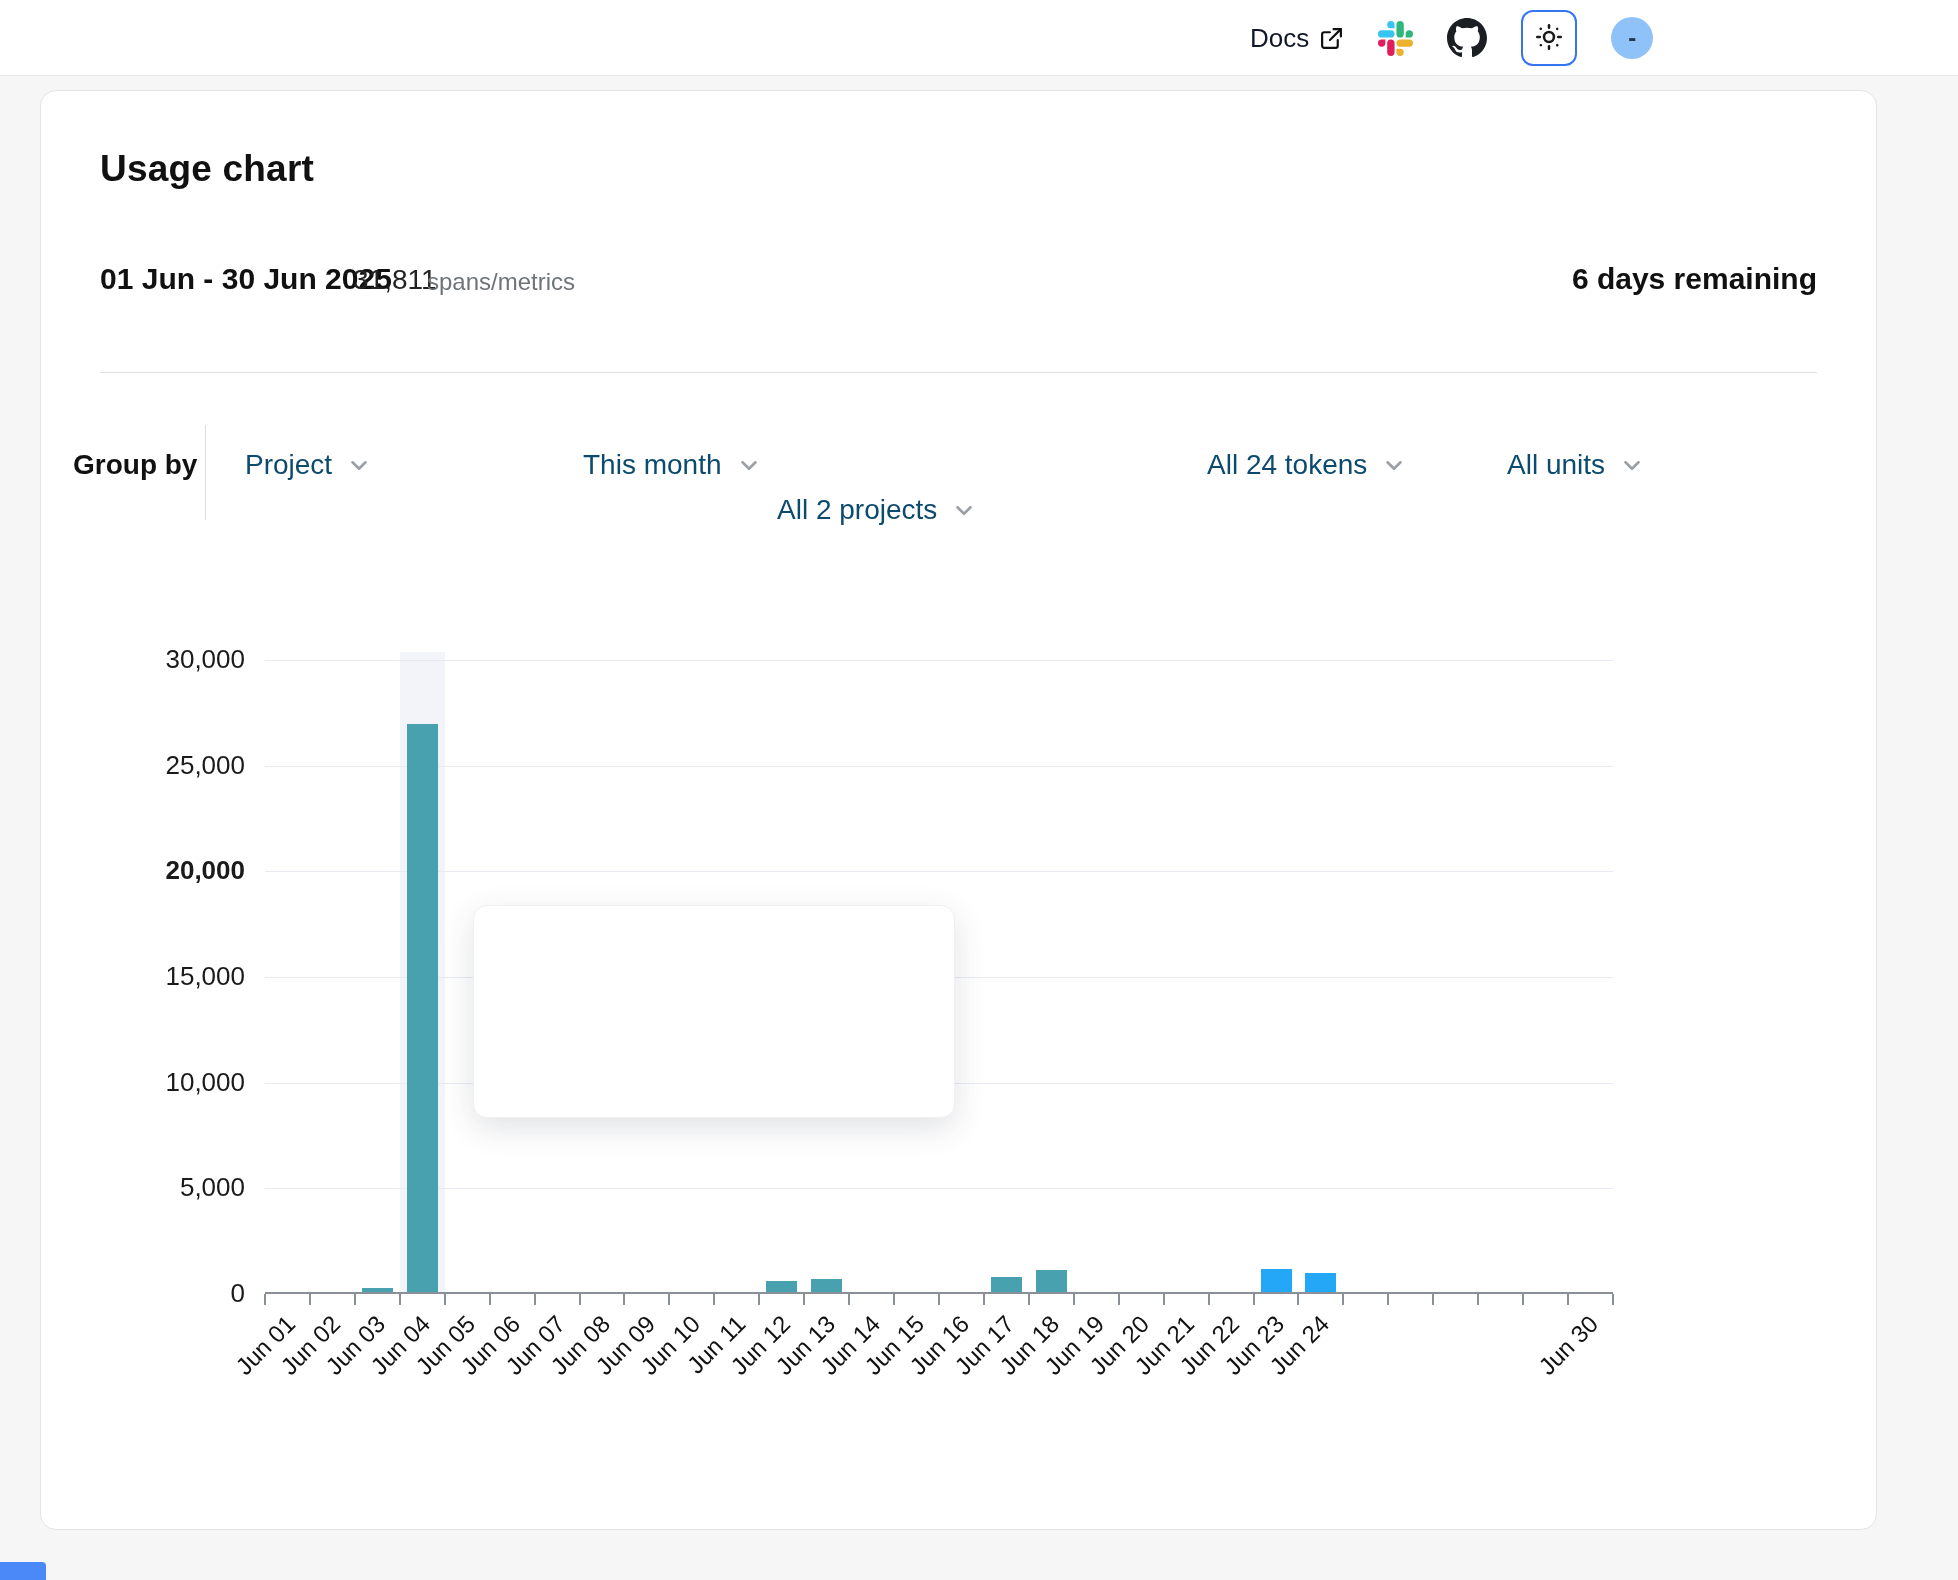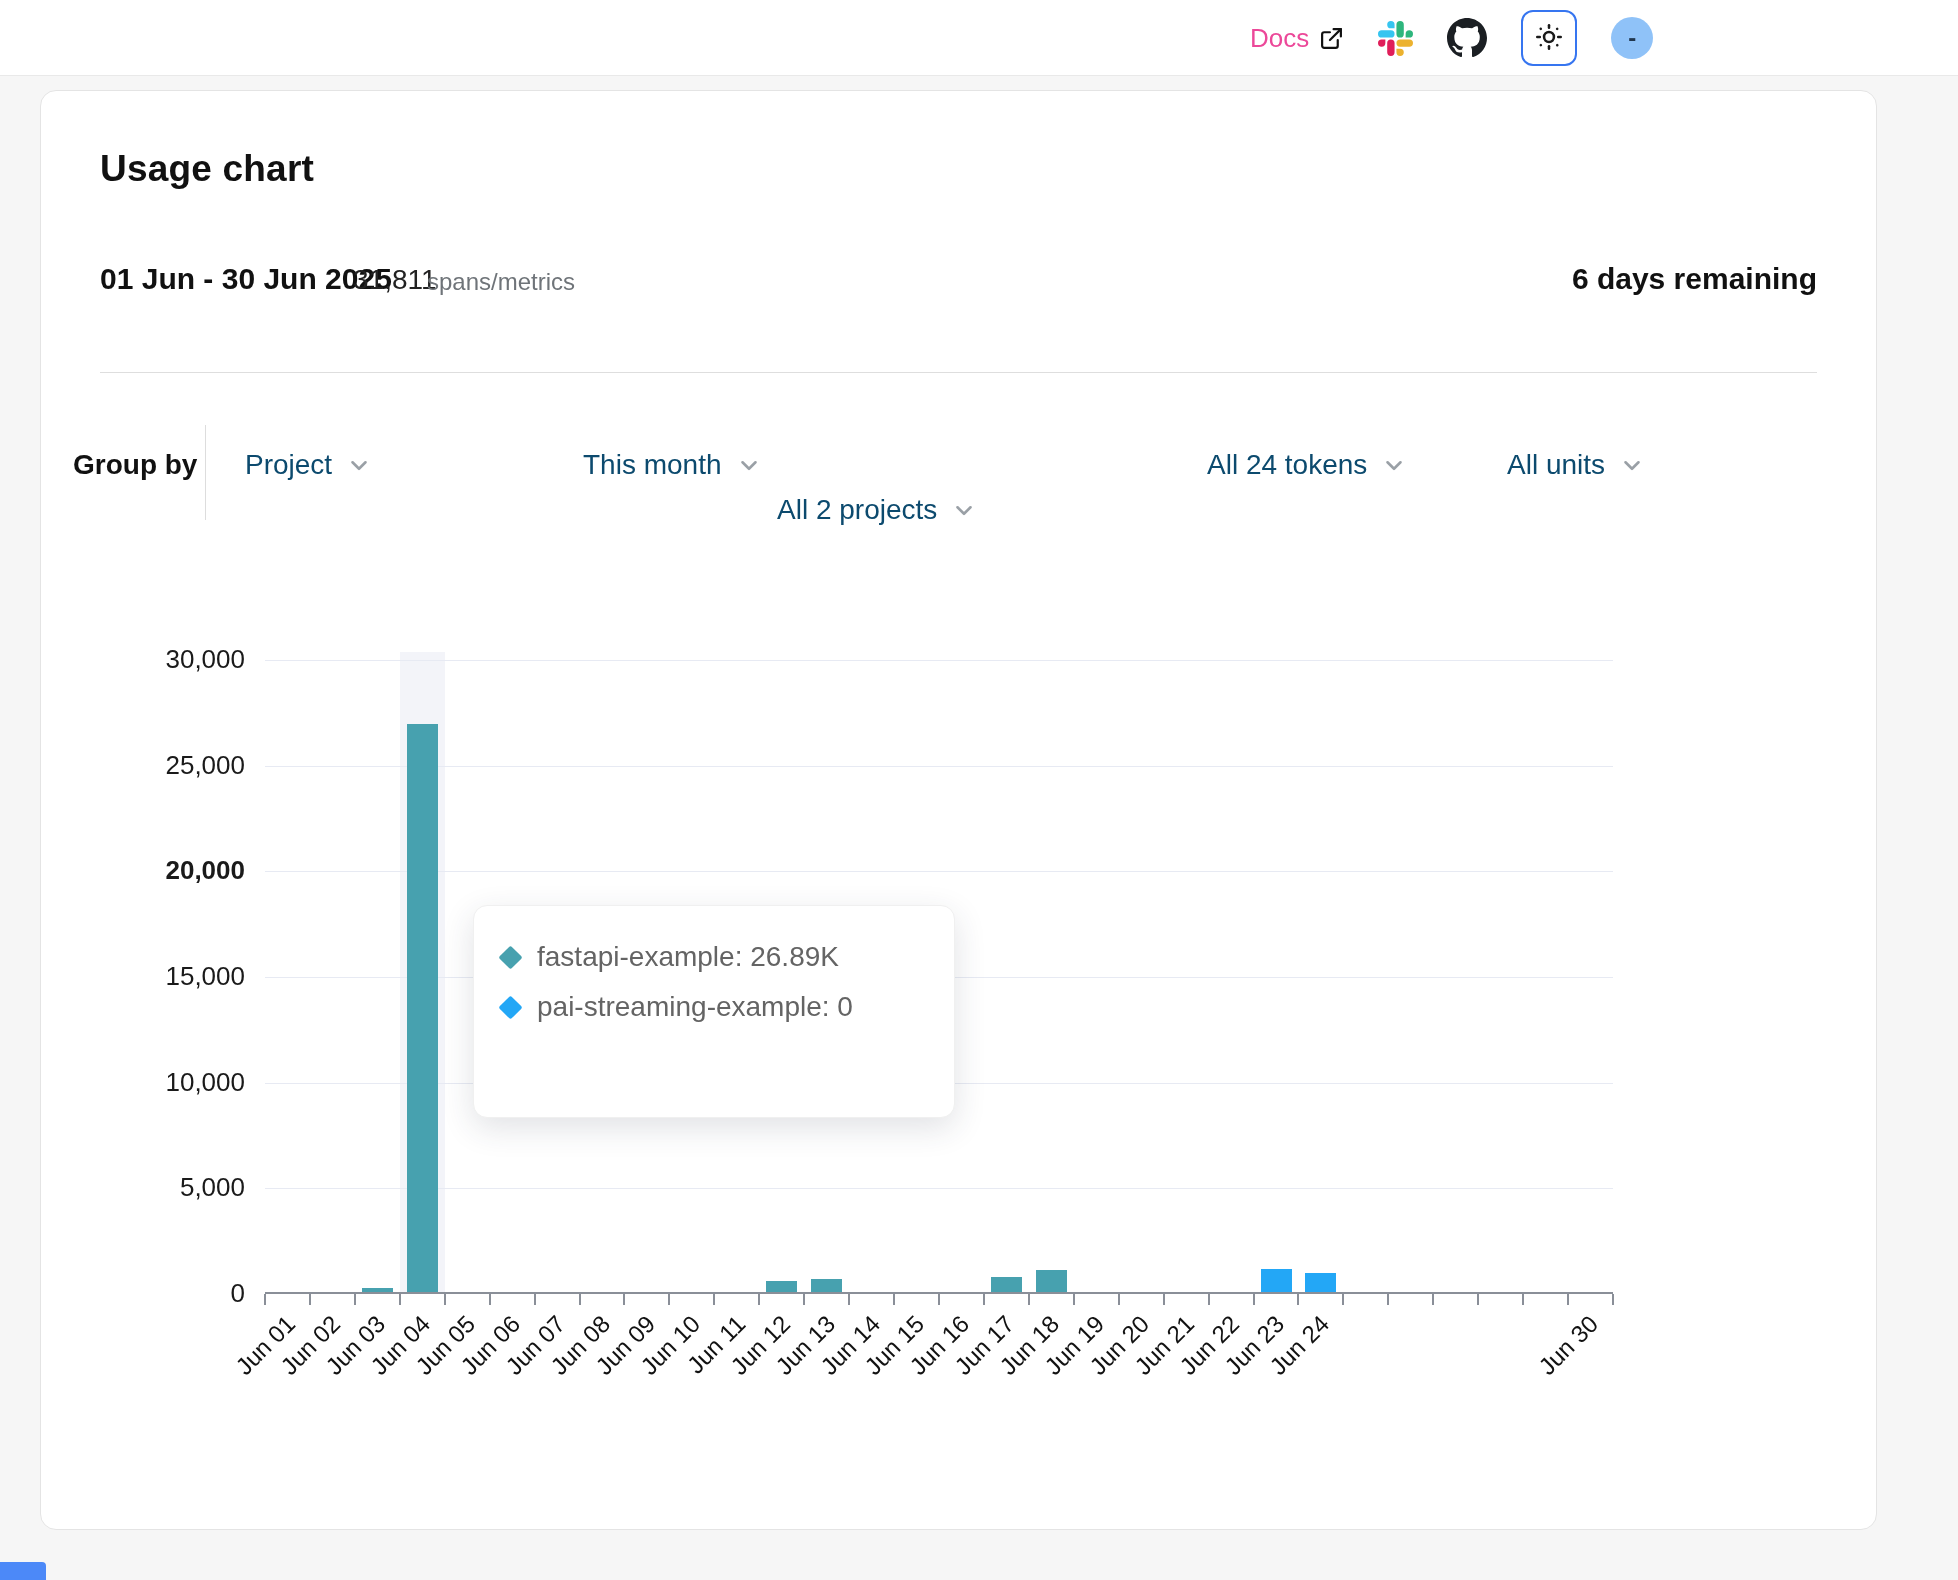--- a/index.html
+++ b/index.html
@@ -3,21 +3,21 @@
 <meta charset="utf-8">
 <style>
   * { margin:0; padding:0; box-sizing:border-box; }
   html,body { background:#f6f6f6; }
   body { font-family:"Liberation Sans","DejaVu Sans",sans-serif; color:#111; }
   .screen { position:relative; width:1958px; height:1580px; overflow:hidden; background:#f6f6f6; }
 
   
   .topbar { position:absolute; left:0; top:0; width:1958px; height:76px; background:#fff; border-bottom:1px solid #e9e9e9; }
   .topbar-right { position:absolute; left:1250px; top:0; height:76px; display:flex; align-items:center; gap:34px; }
-  .docs-link { display:flex; align-items:center; gap:10px; cursor:pointer; color:#ec4899; }
+  .docs-link { display:flex; align-items:center; gap:10px; cursor:pointer; color:#0f172a; }
   .docs-label { font-size:26px; }
   .icon-btn { display:flex; align-items:center; justify-content:center; cursor:pointer; }
   .theme-btn { width:56px; height:56px; border:2px solid #3675f0; border-radius:12px; background:#fff; display:flex; align-items:center; justify-content:center; cursor:pointer; }
   .avatar { width:42px; height:42px; border-radius:50%; background:#8fc2f8; color:#20364e; display:flex; align-items:center; justify-content:center; font-size:24px; font-weight:700; cursor:pointer; }
 
   
   .card { position:absolute; left:40px; top:90px; width:1837px; height:1440px; background:#fff; border:1px solid #e4e4e4; border-radius:16px; }
   .card-title { position:absolute; left:100px; top:148px; font-size:37px; font-weight:700; letter-spacing:.2px; }
   .date-row { position:absolute; left:100px; top:262px; width:1717px; height:44px; }
   .date-range { position:absolute; left:0; top:0; font-size:30px; font-weight:700; }
@@ -237,26 +237,16 @@
       <span class="xlabel" style="top: 650px; right: 516.733px;">Jun 19</span>
       <span class="xlabel" style="top: 650px; right: 471.8px;">Jun 20</span>
       <span class="xlabel" style="top: 650px; right: 426.867px;">Jun 21</span>
       <span class="xlabel" style="top: 650px; right: 381.933px;">Jun 22</span>
       <span class="xlabel" style="top: 650px; right: 337px;">Jun 23</span>
       <span class="xlabel" style="top: 650px; right: 292.067px;">Jun 24</span>
       <span class="xlabel" style="top: 650px; right: 22.4667px;">Jun 30</span>
     </div>
 
   <div class="tooltip">
-    <div id="tooltip-rows">
-        <div class="tooltip-row">
-          <span class="diamond" style="background: rgb(71, 161, 175);"></span>
-          <span class="tooltip-row-text">fastapi-example: 26.89K</span>
-        </div>
-        <div class="tooltip-row">
-          <span class="diamond" style="background: rgb(35, 167, 246);"></span>
-          <span class="tooltip-row-text">pai-streaming-example: 0</span>
-        </div>
-      </div>
   </div>
 
   <div class="bottom-blue"></div>
 </div>
 
 </body></html>

